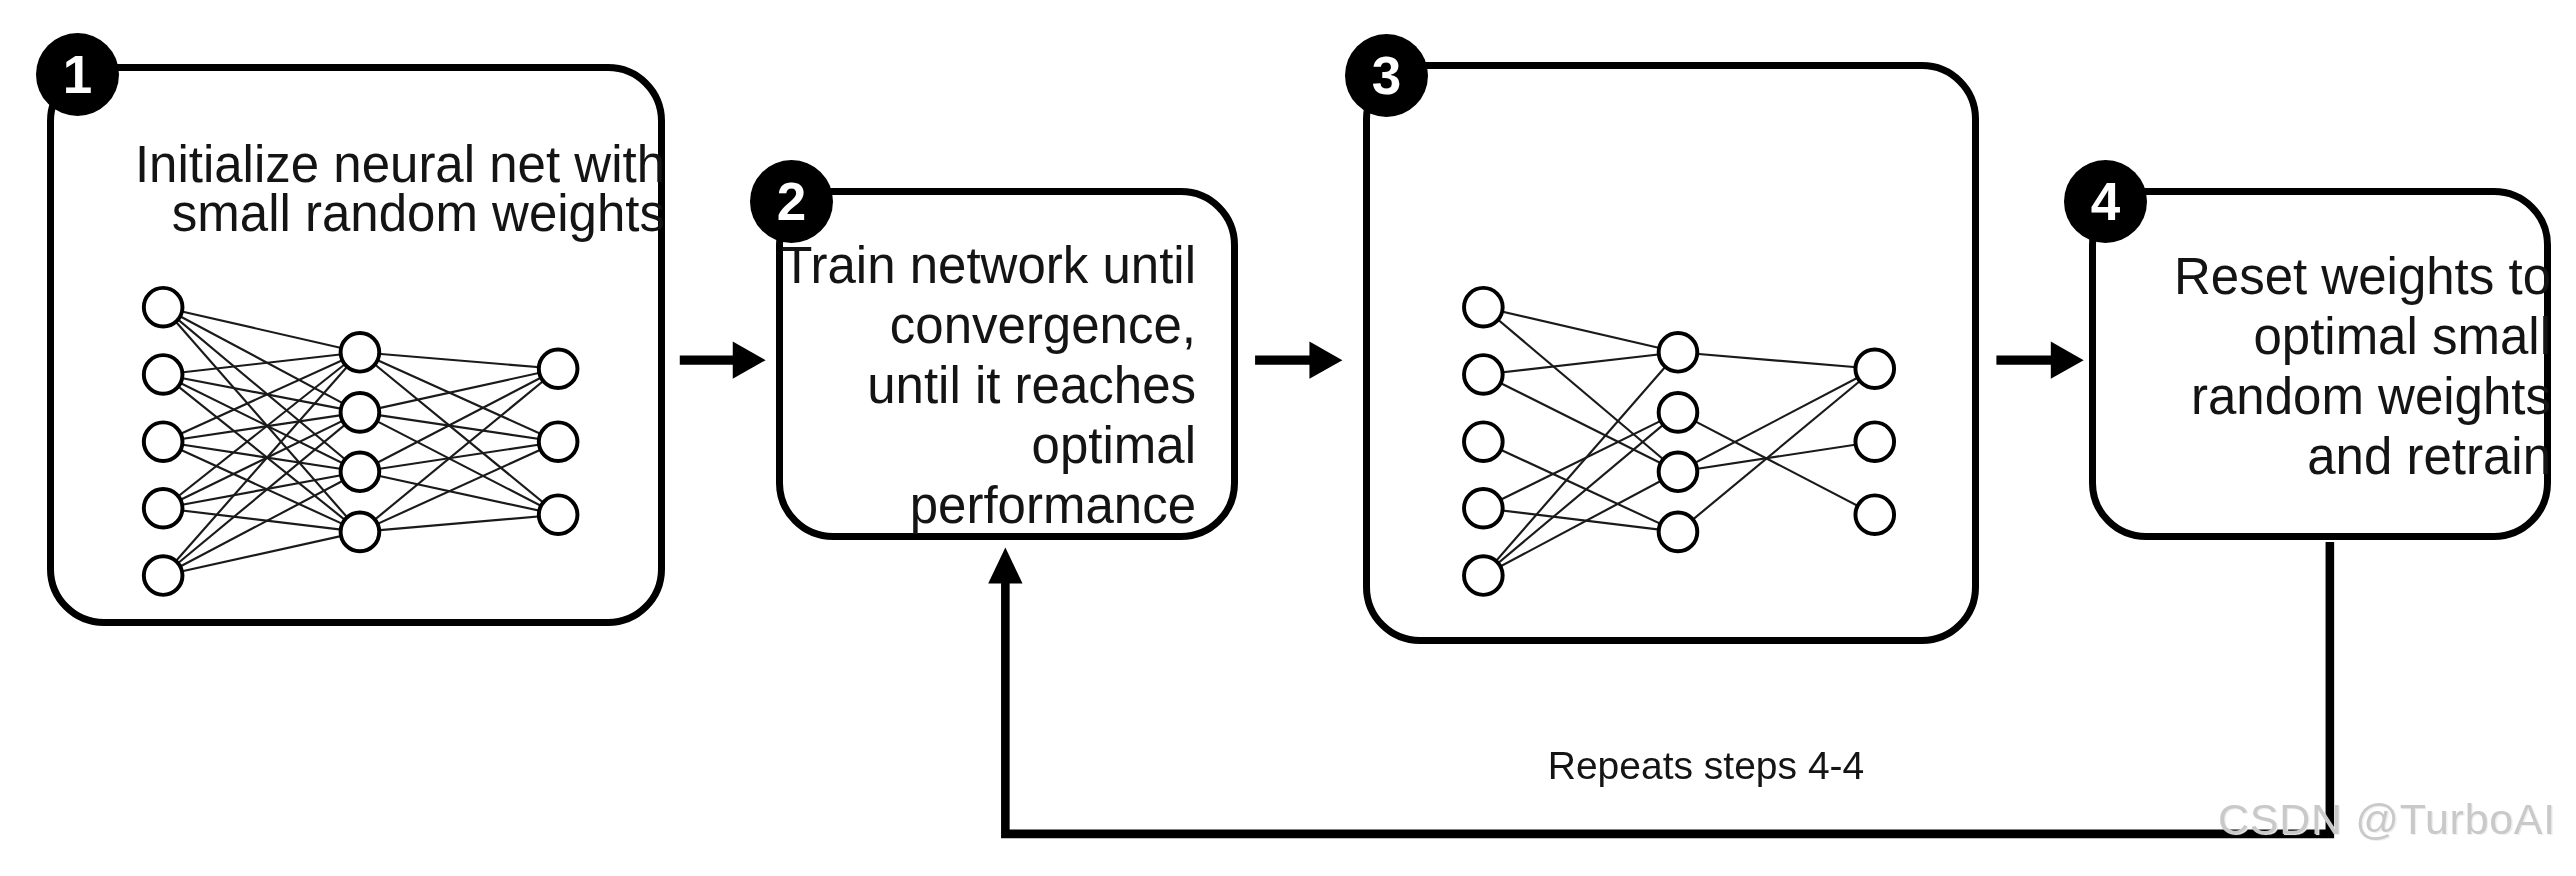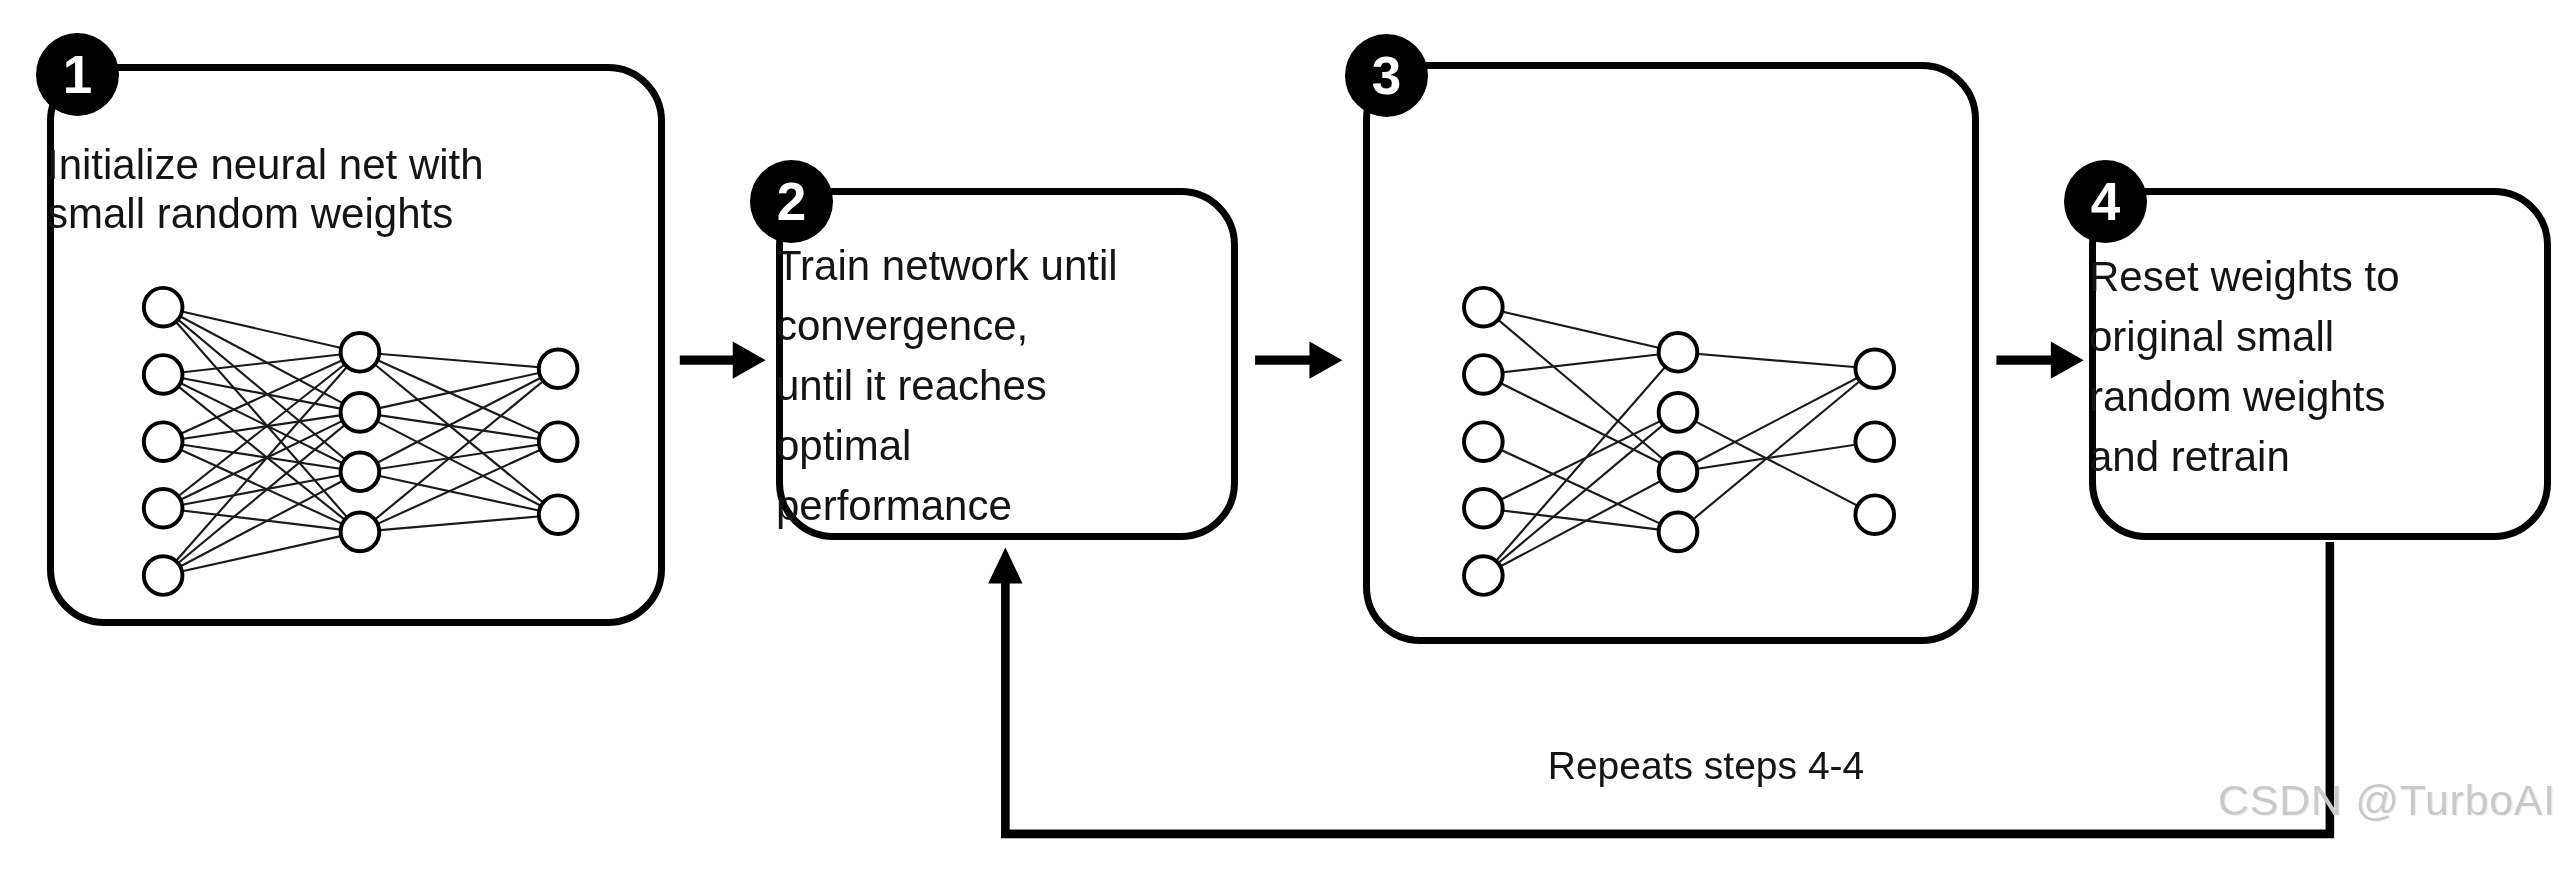--- a/index.html
+++ b/index.html
@@ -41,23 +41,23 @@
     justify-content: center;
     z-index: 5;
   }
   #badge1 { left: 36px;   top: 33px;  }
   #badge2 { left: 750px; top: 160px; }
   #badge3 { left: 1345px; top: 34px;  }
   #badge4 { left: 2064px; top: 160px; }
 
   .label {
     position: absolute;
-    text-align: left;
+    text-align: right;
     color: #141414;
-    font-size: 42px;
+    font-size: 51px;
     white-space: pre-line;
     z-index: 3;
   }
   #label1 { left: 47px;   top: 140px; width: 618px; line-height: 49px; }
   #label2 { left: 776px; top: 236px; width: 420px; line-height: 60px; }
   #label3 { left: 1363px; top: 163px; width: 616px; line-height: 50px; }
   #label4 { left: 2089px; top: 247px; width: 462px; line-height: 60px; }
 
   #loop-label {
     position: absolute;
@@ -66,21 +66,21 @@
     width: 572px;
     text-align: center;
     font-size: 39px;
     line-height: 43px;
     color: #141414;
     z-index: 3;
   }
   #watermark {
     position: absolute;
     left: 2218px;
-    top: 777px;
+    top: 796px;
     font-size: 43px;
     line-height: 46px;
     letter-spacing: 0.7px;
     z-index: 6;
     text-shadow: 1.4px 1.4px 0.7px #efefef;
   }
   #overlay {
     position: absolute;
     left: 0;
     top: 0;
@@ -202,21 +202,21 @@
   <div class="badge" id="badge4">4</div>
 
   <div class="label" id="label1">Initialize neural net with
 small random weights</div>
   <div class="label" id="label2">Train network until
 convergence,
 until it reaches
 optimal
 performance</div>
   <div class="label" id="label4">Reset weights to
-original small
+optimal small
 random weights
 and retrain</div>
 
   <div id="loop-label">Repeats steps 4-4</div>
 
   <div id="watermark" style="color: rgb(201, 201, 201);">CSDN @TurboAI</div>
 
 </div>
 
 

